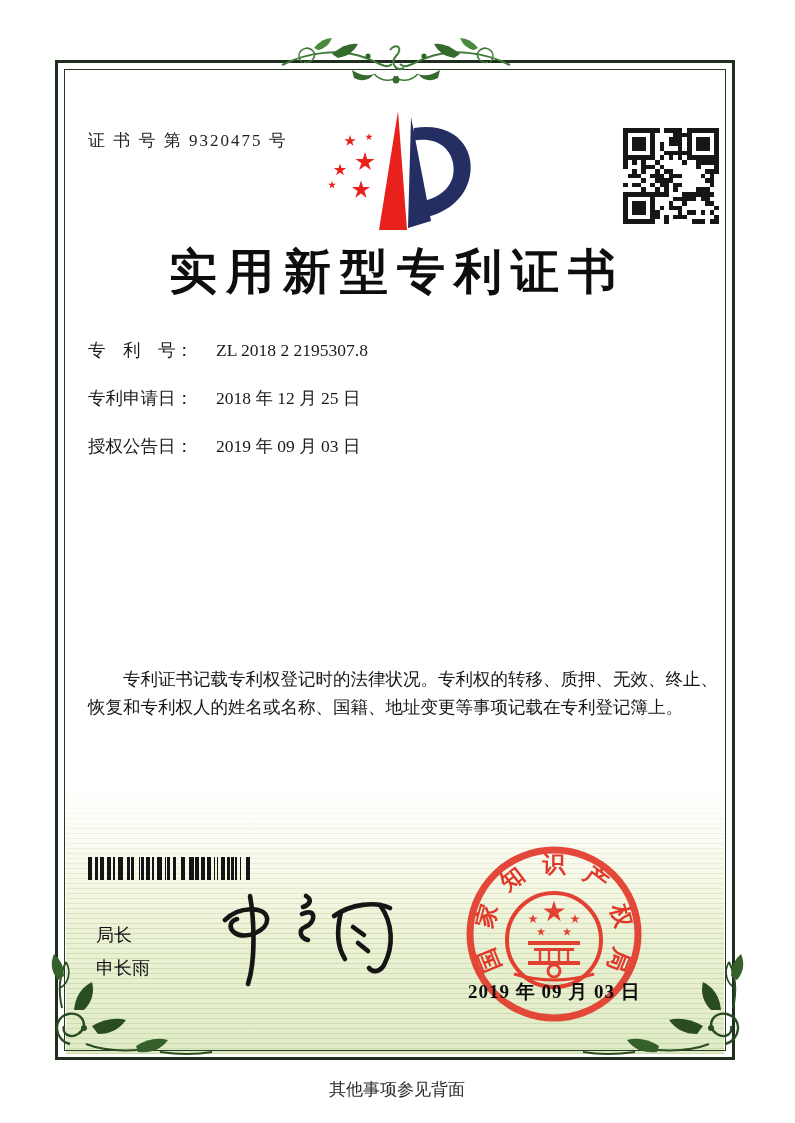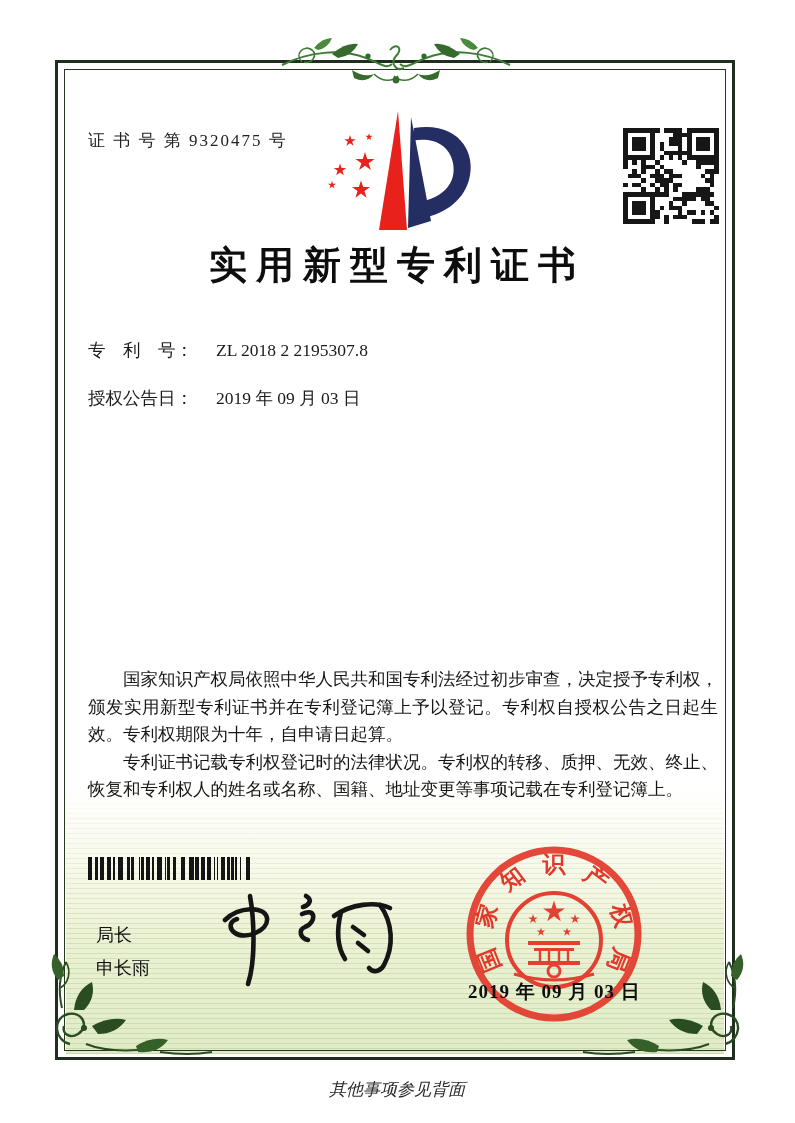--- a/index.html
+++ b/index.html
@@ -13,41 +13,41 @@
       linear-gradient(180deg,#fbfbec 0%,#f1f4da 40%,#e7efcf 75%,#e0ebc6 100%);}
   
   .frame-outer{position:absolute;left:55px;top:60px;width:674px;height:994px;border:3px solid #1f2e1e;}
   .frame-inner{position:absolute;left:64px;top:69px;width:660px;height:980px;border:1px solid #26371f;}
   .cert-no{position:absolute;left:88px;top:129px;font-size:17px;letter-spacing:2px;color:#222;}
   .logo{position:absolute;left:316px;top:108px;width:166px;height:128px;}
   .qr{position:absolute;left:623px;top:128px;width:96px;height:96px;display:grid;
       grid-template-columns:repeat(21,1fr);grid-template-rows:repeat(21,1fr);background:#fff;}
   .qr div{width:100%;height:100%;}
   .qr .d{background:#161616;}
-  .title{position:absolute;left:57px;top:240px;width:680px;text-align:center;font-size:38px;
+  .title{position:absolute;left:57px;top:240px;width:680px;text-align:center;font-size:48px;
          font-weight:700;letter-spacing:9px;color:#0d0d0d;}
   .fields{position:absolute;left:88px;top:338px;width:646px;}
   .frow{position:relative;height:48px;font-size:17.5px;white-space:nowrap;}
   .frow .lab{display:inline-block;width:128px;}
   .frow .pair2{position:absolute;left:304px;top:0;}
   .frow .pair2 .lab2{margin-right:6px;}
   .paras{position:absolute;left:88px;top:666px;width:630px;font-size:17.5px;line-height:27.5px;
          text-align:justify;color:#161616;}
   .paras p{margin:0;text-indent:2em;}
   .barcode{position:absolute;left:88px;top:857px;width:214px;height:23px;display:flex;align-items:stretch;}
   .barcode div{flex:0 0 auto;height:100%;}
   .signer{position:absolute;left:96px;top:919px;font-family:"Liberation Sans","DejaVu Sans",sans-serif;
           font-size:18px;line-height:33px;color:#111;font-weight:500;}
   .signature{position:absolute;left:203px;top:884px;width:202px;height:114px;}
   .seal{position:absolute;left:460px;top:840px;width:188px;height:188px;}
   .seal-date{position:absolute;left:468px;top:979px;width:190px;font-size:19px;font-weight:700;
              letter-spacing:1px;color:#0e0e0e;z-index:5;}
   .page-info{position:absolute;left:57px;top:1034px;width:680px;text-align:center;font-size:15px;color:#222;}
   .back-note{position:absolute;left:57px;top:1078px;width:680px;text-align:center;font-size:17px;
-             font-style:italic;color:#2a2a2a;}
+             color:#2a2a2a;}
   .flourish-top{position:absolute;left:278px;top:30px;width:236px;height:68px;}
   .corner-l{position:absolute;left:40px;top:946px;width:185px;height:122px;}
   .corner-r{position:absolute;left:570px;top:946px;width:185px;height:122px;}
 </style>
 </head>
 <body>
 
 <div class="page">
 
   <div class="green-zone"></div>
@@ -552,26 +552,28 @@
       <div class="d"></div>
     </div>
 
   <div class="title">实用新型专利证书</div>
 
   <div class="fields">
     <div class="frow">
       <span class="lab">专　利　号：</span><span>ZL 2018 2 2195307.8</span>
     </div>
     <div class="frow">
+      <span class="lab">专利申请日：</span><span>2018 年 12 月 25 日</span>
+    </div>
+    <div class="frow">
       <span class="lab">授权公告日：</span><span>2019 年 09 月 03 日</span>
     </div>
   </div>
 
   <div class="paras">
-    <p>国家知识产权局依照中华人民共和国专利法经过初步审查，决定授予专利权，颁发实用新型专利证书并在专利登记簿上予以登记。专利权自授权公告之日起生效。专利权期限为十年，自申请日起算。</p>
     <p>专利证书记载专利权登记时的法律状况。专利权的转移、质押、无效、终止、恢复和专利权人的姓名或名称、国籍、地址变更等事项记载在专利登记簿上。</p>
   </div>
 
   <div class="barcode" id="barcode">
       <div style="width: 4.35px; background: rgb(20, 20, 20);"></div>
       <div style="width: 2.9px; background: transparent;"></div>
       <div style="width: 2.9px; background: rgb(20, 20, 20);"></div>
       <div style="width: 1.45px; background: transparent;"></div>
       <div style="width: 4.35px; background: rgb(20, 20, 20);"></div>
       <div style="width: 2.9px; background: transparent;"></div>

